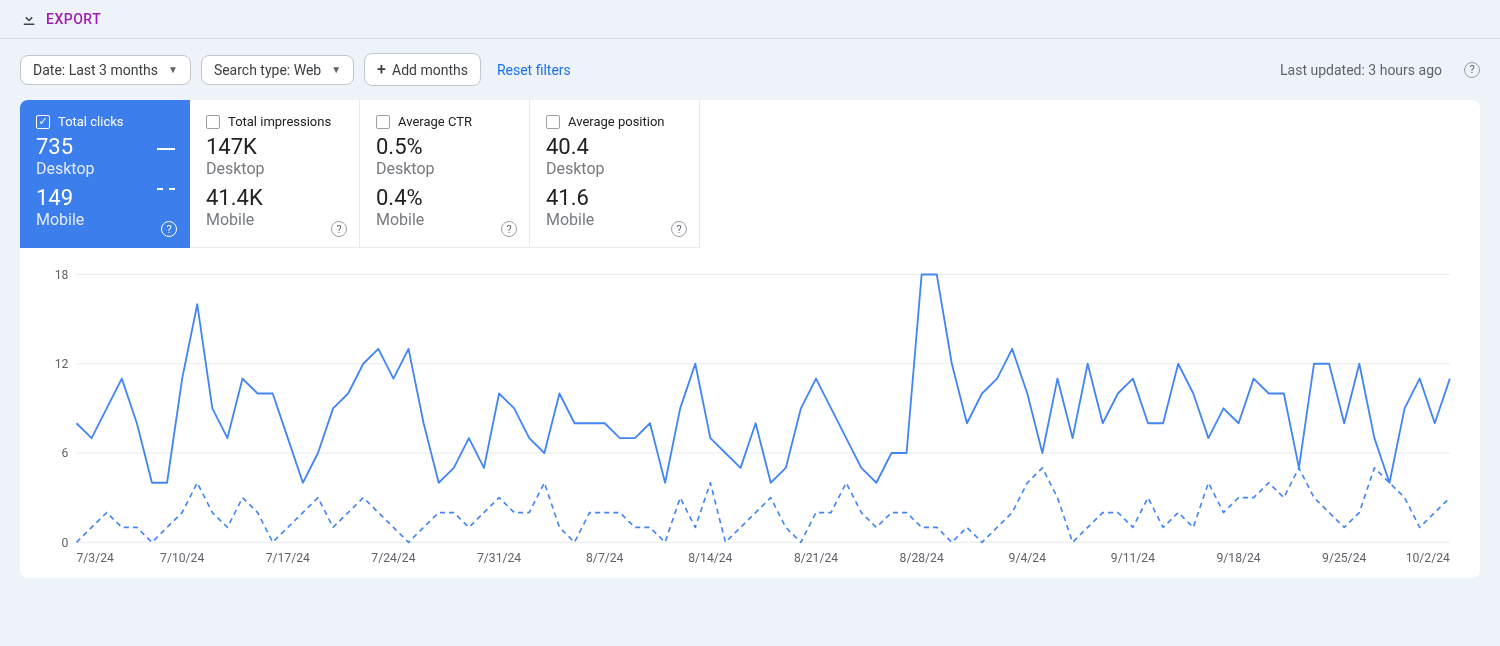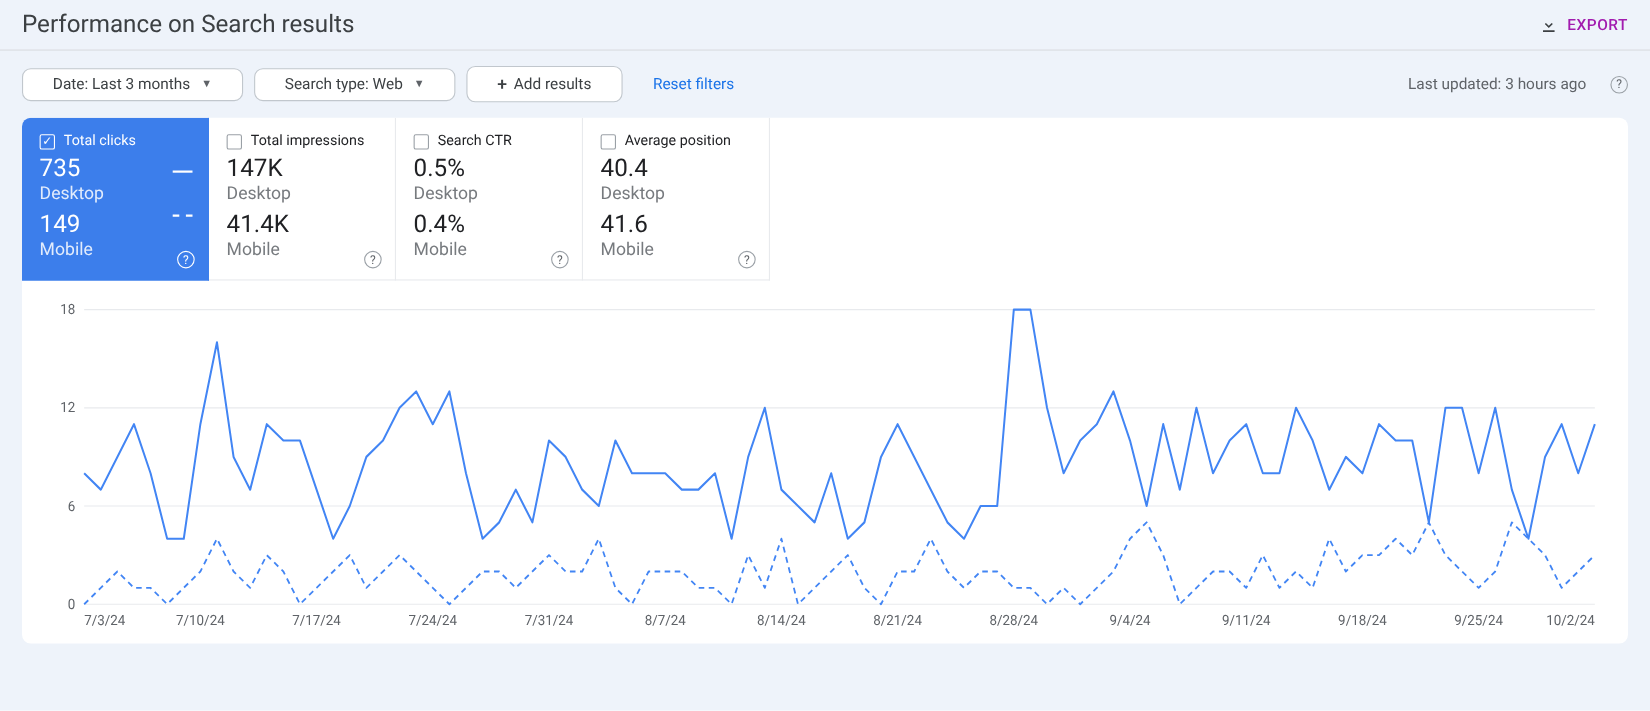--- a/index.html
+++ b/index.html
@@ -26,29 +26,29 @@
   }
   .export svg { width: 18px; height: 18px; fill: #3c4043; }
 
   .filters {
     display: flex; align-items: center; gap: 10px;
     padding: 14px 20px;
   }
   .chip {
     display: inline-flex; align-items: center; gap: 6px;
     border: 1px solid #c1c7cd; border-radius: 8px;
-    background: #fff; padding: 6px 27px;
+    background: #fff; padding: 6px 12px;
     color: #3c4043; cursor: pointer;
     font-size: 14px;
   }
   .chip.active { background: #d2e3fc; border-color: #a8c7fa; color: #1f1f1f; }
   .chip .tri { font-size: 10px; color: #5f6368; margin-left: 4px; }
   .chip .x { font-size: 14px; color: #3c4043; margin-left: 4px; }
   .chip .plus { font-size: 16px; font-weight: 500; }
-  .reset { color: #1a73e8; cursor: pointer; margin-left: 18px; }
+  .reset { color: #1a73e8; cursor: pointer; margin-left: 6px; }
   .spacer { flex: 1; }
   .updated { color: #5f6368; display:flex; align-items:center; gap:22px;}
   .help-ico { width:16px; height:16px; border:1px solid #9aa0a6; border-radius:50%; display:inline-flex; align-items:center; justify-content:center; font-size:11px; color:#5f6368;}
 
   .panel {
     margin: 0 20px;
     background: #fff;
     border-radius: 8px;
     overflow: hidden;
   }
@@ -78,41 +78,40 @@
   .grid line { stroke:#e8eaed; stroke-width:1; }
   .axis text { font-size:12px; fill:#5f6368; }
   .series-solid { fill:none; stroke:#4285f4; stroke-width:1.8; stroke-linejoin:round; }
   .series-dashed { fill:none; stroke:#4285f4; stroke-width:1.6; stroke-dasharray:5 4; stroke-linejoin:round;}
 </style>
 </head>
 <body>
 
 <div class="page">
   <div class="header">
-    <div class="title">Performance on Search results</div>
     <div class="export">
       <svg viewBox="0 0 24 24">
           <path d="M5 20h14v-2H5v2zM12 2v10.6l3.5-3.5 1.4 1.4L12 15.4 7.1 10.5l1.4-1.4L12 12.6V2h0z"></path>
         </svg>
       <span>EXPORT</span>
     </div>
   </div>
 
   <div class="filters">
     <div class="chip">
       <span>Date: Last 3 months</span>
         <span class="tri">▼</span>
     </div>
     <div class="chip">
       <span>Search type: Web</span>
         <span class="tri">▼</span>
     </div>
     <div class="chip">
       <span class="plus">+</span>
-        <span>Add results</span>
+        <span>Add months</span>
     </div>
     <div class="reset">Reset filters</div>
     <div class="spacer"></div>
     <div class="updated">
       <span>Last updated: 3 hours ago</span>
       <span class="help-ico">?</span>
     </div>
   </div>
 
   <div class="panel">
@@ -137,21 +136,21 @@
           </div>
           <div class="val">147K</div>
           <div class="sub">Desktop</div>
           <div class="val">41.4K</div>
           <div class="sub">Mobile</div>
           <span class="help"><span class="help-ico">?</span></span>
         </div>
         <div class="card">
           <div class="card-head">
             <span class="cb"></span>
-            <span>Search CTR</span>
+            <span>Average CTR</span>
           </div>
           <div class="val">0.5%</div>
           <div class="sub">Desktop</div>
           <div class="val">0.4%</div>
           <div class="sub">Mobile</div>
           <span class="help"><span class="help-ico">?</span></span>
         </div>
         <div class="card">
           <div class="card-head">
             <span class="cb"></span>

